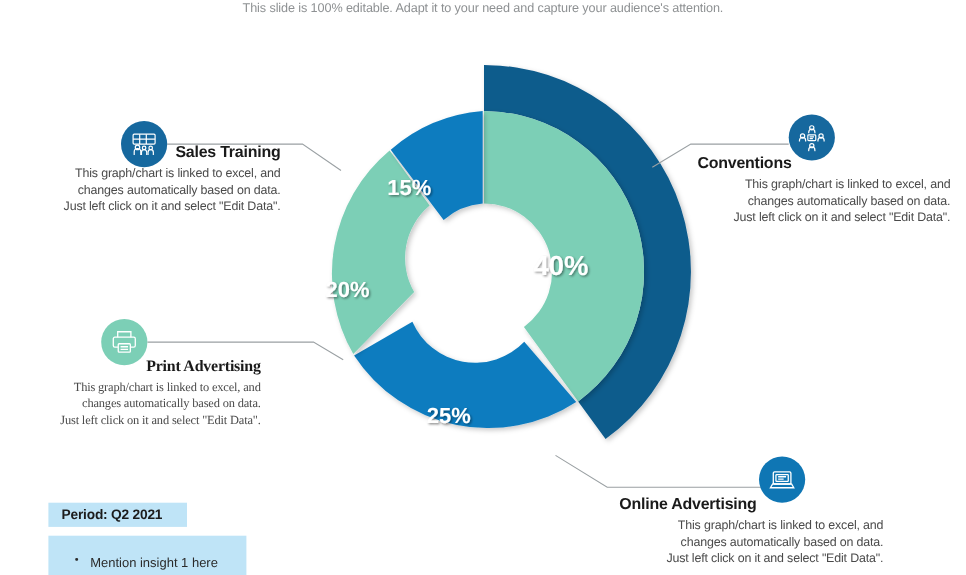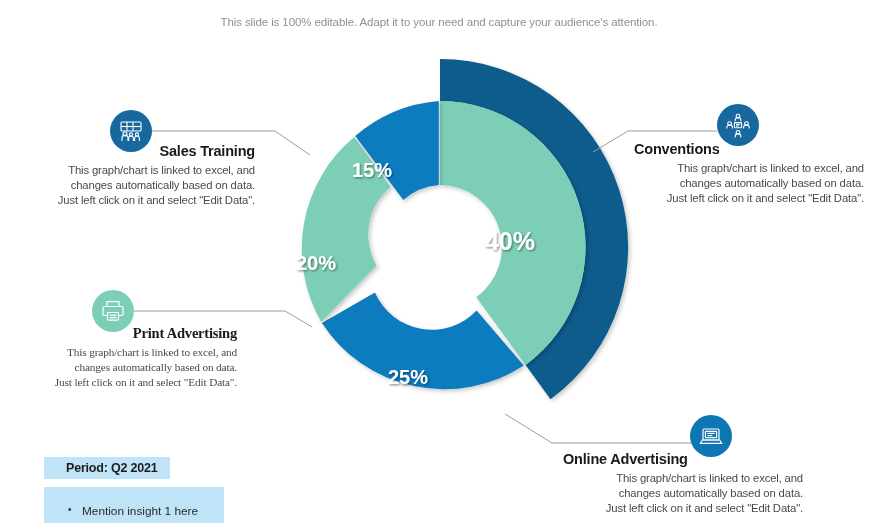--- a/index.html
+++ b/index.html
@@ -12,21 +12,21 @@
     height: 523px;
     position: relative;
     overflow: hidden;
     font-family: "Liberation Sans", sans-serif;
     color: #3f3f3f;
   }
 
   
   .subtitle {
     position: absolute;
-    top: 16px;
+    top: 2px;
     left: 0;
     width: 878px;
     text-align: center;
     font-size: 11.5px;
     color: #8e9193;
     letter-spacing: -0.1px;
     white-space: nowrap;
   }
 
   
@@ -100,21 +100,21 @@
   
   .period-badge {
     position: absolute;
     left: 44px;
     top: 457px;
     width: 126px;
     height: 22px;
     background: #bfe4f7;
     display: flex;
     align-items: center;
-    padding-left: 22px;
+    padding-left: 12px;
     box-sizing: border-box;
     font-size: 12.5px;
     font-weight: bold;
     color: #1c1c1c;
     letter-spacing: -0.2px;
   }
   .insights-box {
     position: absolute;
     left: 44px;
     top: 487px;
@@ -224,21 +224,21 @@
     <line x1="9" y1="4" x2="9" y2="13"></line>
     <line x1="15" y1="4" x2="15" y2="13"></line>
     <circle cx="7" cy="16" r="2"></circle>
     <path d="M4 23v-3a3 3 0 0 1 6 0v3"></path>
     <circle cx="13" cy="16.5" r="1.6"></circle>
     <path d="M10.6 23v-2.6a2.4 2.4 0 0 1 4.8 0V23"></path>
     <circle cx="19" cy="16.5" r="1.6"></circle>
     <path d="M16.6 23v-2.6a2.4 2.4 0 0 1 4.8 0V23"></path>
   </svg>
 </div>
-<div class="callout align-right" style="left:40px; top:142px; width:215px;">
+<div class="callout align-right" style="left:40px; top:130px; width:215px;">
   <div class="c-title">Sales Training</div>
   <div class="c-body">This graph/chart is linked to excel, and</div>
   <div class="c-body">changes automatically based on data.</div>
   <div class="c-body">Just left click on it and select "Edit Data".</div>
 </div>
 
 <div class="icon-badge navy" style="left:717px; top:104px;">
   <svg width="26" height="26" viewBox="0 0 26 26" fill="none" stroke="#ffffff" stroke-width="1.1">
     <circle cx="13" cy="4.2" r="1.9"></circle>
     <path d="M10.2 9.2v-1a2.8 2.8 0 0 1 5.6 0v1"></path>

